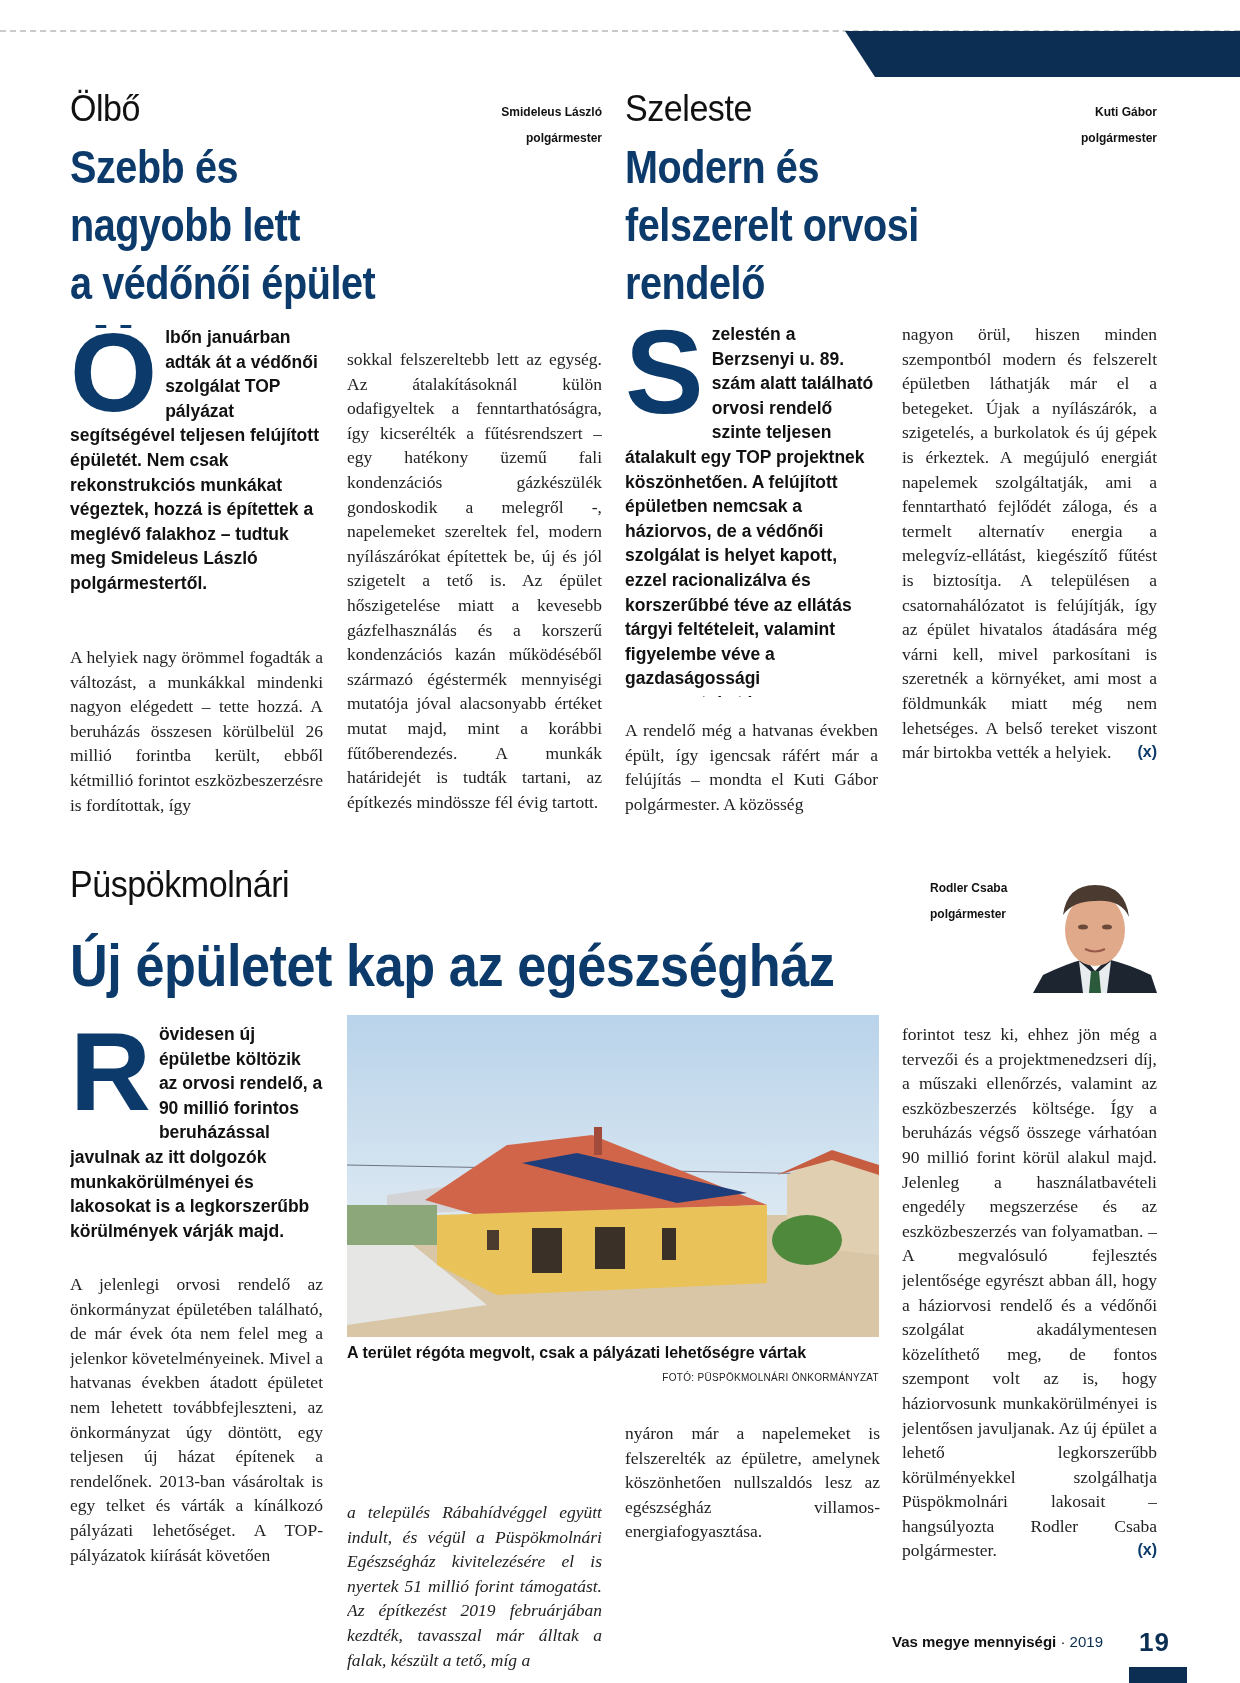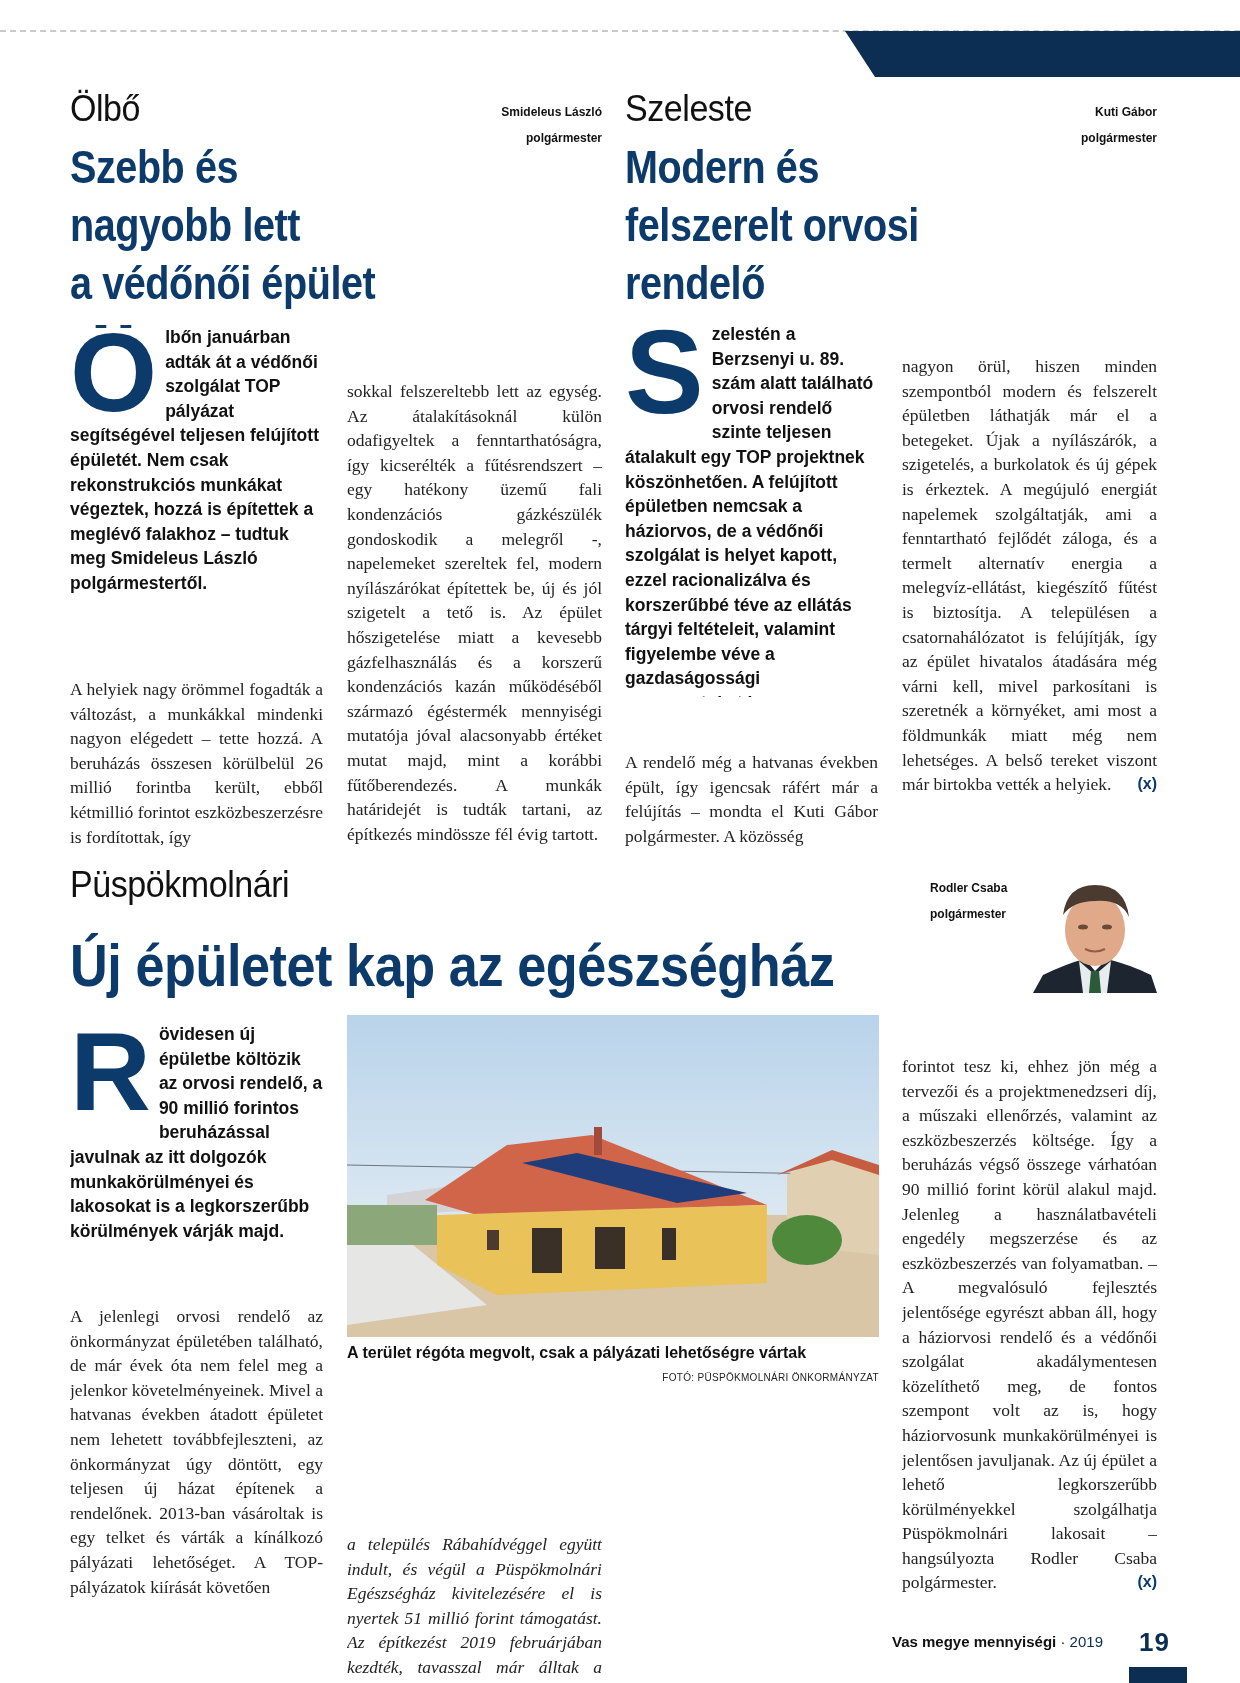--- a/index.html
+++ b/index.html
@@ -7,21 +7,21 @@
   .dash-line { position: absolute; top: 30px; left: 0; width: 1240px; border-top: 2px dashed #c9c9c9; }
   .top-band { position: absolute; top: 31px; left: 845px; width: 395px; height: 46px; background: #0b2e52; clip-path: polygon(0 0, 100% 0, 100% 100%, 30px 100%); }
 
   .abs { position: absolute; }
   .kicker { font-family: "Liberation Sans", sans-serif; font-weight: 400; font-size: 37px; color: #111; letter-spacing: -0.5px; transform: scaleX(0.92); transform-origin: left; white-space: nowrap; }
   .headline { font-family: "Liberation Sans", sans-serif; font-weight: 700; color: #0b3a6b; font-size: 46px; line-height: 58px; letter-spacing: -0.5px; transform: scaleX(0.86); transform-origin: left; white-space: nowrap; }
   .byline { font-family: "Liberation Sans", sans-serif; font-weight: 700; font-size: 12px; line-height: 26px; text-align: right; color: #111; }
 
   .lead { font-family: "Liberation Sans", sans-serif; font-weight: 700; font-size: 17.5px; line-height: 24.6px; color: #111; }
   .dropcap { float: left; font-family: "Liberation Sans", sans-serif; font-weight: 700; color: #0b3a6b; font-size: 118px; line-height: 92px; margin: 4px 8px 0 0; height: 96px; }
-  .body-text { font-size: 17.5px; line-height: 24.6px; text-align: justify; color: #222; hyphens: manual; margin-top: 32px; }
+  .body-text { font-size: 17.5px; line-height: 24.6px; text-align: justify; color: #222; hyphens: manual; }
   .xmark { float: right; font-family: "Liberation Sans", sans-serif; font-weight: 700; color: #0b3a6b; font-size: 16px; }
   .col { position: absolute; overflow: hidden; }
 
   .photo { position: absolute; left: 347px; top: 1015px; width: 532px; height: 322px; overflow: hidden; background: #cfe0ef; }
   .caption { font-family: "Liberation Sans", sans-serif; font-weight: 700; font-size: 16px; color: #111; white-space: nowrap; }
   .credit { font-family: "Liberation Sans", sans-serif; font-size: 10px; color: #222; text-align: right; letter-spacing: 0.3px; }
 
   .portrait { position: absolute; left: 1033px; top: 875px; width: 124px; height: 118px; overflow: hidden; }
 
   .footer-title { font-family: "Liberation Sans", sans-serif; font-size: 15px; color: #111; white-space: nowrap; }
@@ -131,20 +131,21 @@
       <path d="M440 160 L480 140 L532 150 L532 240 L440 230 Z" fill="#e0cfb0"></path>
       <path d="M430 160 L485 135 L532 150 L532 160 L485 145 Z" fill="#c65c40"></path>
       <ellipse cx="460" cy="225" rx="35" ry="25" fill="#4f8a3c"></ellipse>
     </svg>
   </div>
   <div class="abs caption" style="left:347px; top:1344px;">A terület régóta megvolt, csak a pályázati lehetőségre vártak</div>
   <div class="abs credit" style="left:347px; top:1372px; width:532px;">FOTÓ: PÜSPÖKMOLNÁRI ÖNKORMÁNYZAT</div>
 
   <div class="col body-text" style="left:347px; top:1500px; width:255px; height:170px;font-style:italic;">a település Rábahídvéggel együtt indult, és végül a Püspökmolnári Egészségház kivitelezésére el is nyertek 51 millió forint támogatást. Az építkezést 2019 februárjában kezdték, tavasszal már álltak a falak, készült a tető, míg a</div>
   <div class="col body-text" style="left:625px; top:1421px; width:255px; height:170px;">
+    <div>nyáron már a napelemeket is felszerelték az épületre, amelynek köszönhetően nullszaldós lesz az egészségház villamos-energiafogyasztása.</div>
   </div>
   <div class="col body-text" style="left:902px; top:1022px; width:255px; height:570px;">
     <span>forintot tesz ki, ehhez jön még a tervezői és a projektmenedzseri díj, a műszaki ellenőrzés, valamint az eszközbeszerzés költsége. Így a beruházás végső összege várhatóan 90 millió forint körül alakul majd. Jelenleg a használatbavételi engedély megszerzése és az eszközbeszerzés van folyamatban. – A megvalósuló fejlesztés jelentősége egyrészt abban áll, hogy a háziorvosi rendelő és a védőnői szolgálat akadálymentesen közelíthető meg, de fontos szempont volt az is, hogy háziorvosunk munkakörülményei is jelentősen javuljanak. Az új épület a lehető legkorszerűbb körülményekkel szolgálhatja Püspökmolnári lakosait – hangsúlyozta Rodler Csaba polgármester.</span>
     <span class="xmark">(x)</span>
   </div>
 </section>
 
 <footer>
   <div class="abs footer-title" style="left:892px; top:1633px;">
     <b>Vas megye mennyiségi</b><span> · </span><span style="color:#0b2e52;">2019</span>

